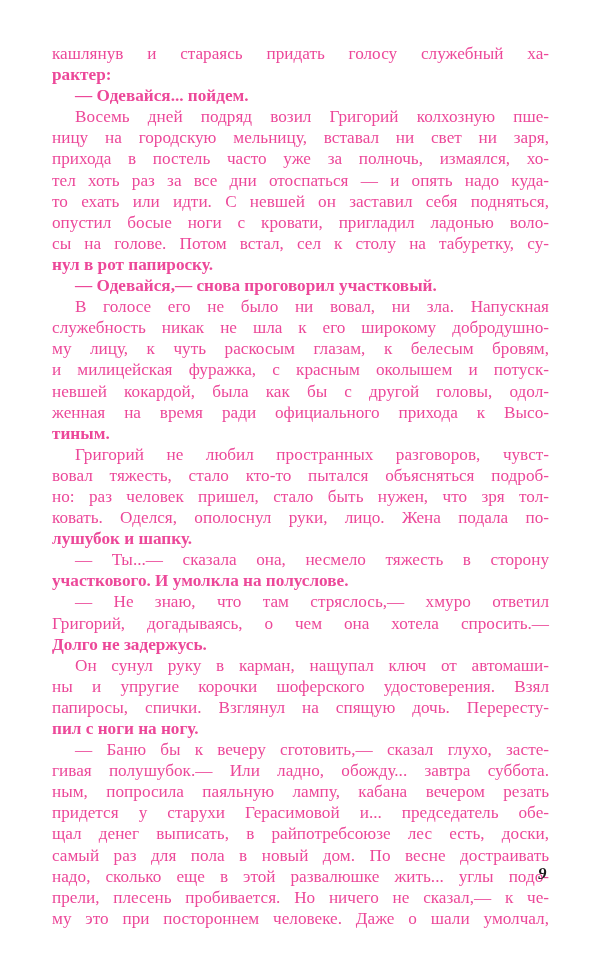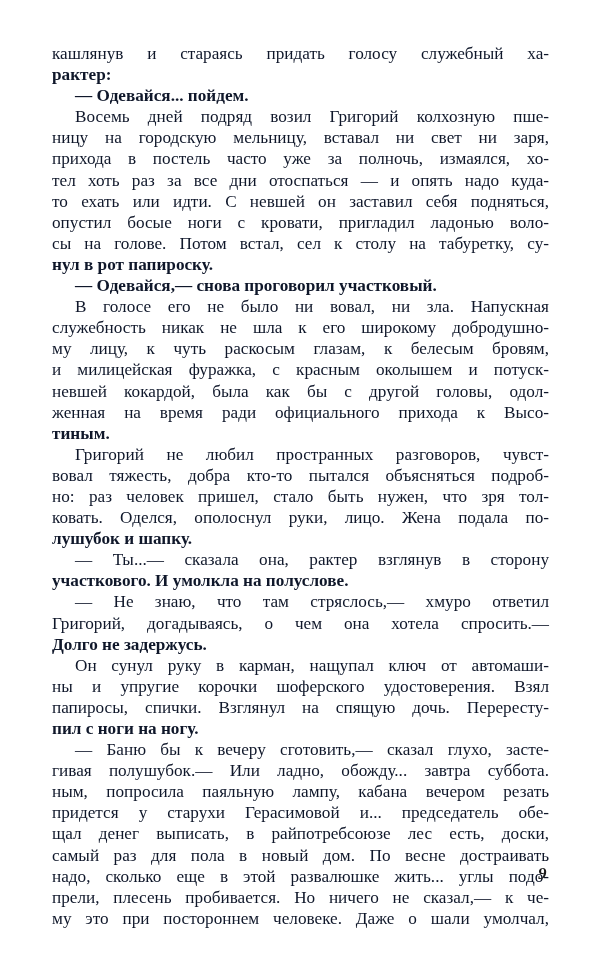--- a/index.html
+++ b/index.html
@@ -11,21 +11,21 @@
       width: 600px;
       height: 972px;
       position: relative;
       overflow: hidden;
     }
     .page {
       position: absolute;
       left: 52px;
       top: 43px;
       width: 497px;
-      color: #0f172a;
+      color: #ec4899;
       font-family: "Liberation Serif", "DejaVu Serif", serif;
       font-size: 17.2px;
       line-height: 21.1px;
     }
     .line {
       display: block;
       white-space: nowrap;
       text-align: justify;
       text-align-last: justify;
       height: 21.1px;
@@ -66,25 +66,25 @@
     <span class="line last">нул в рот папироску.</span>
     <span class="line indent last">— Одевайся,— снова проговорил участковый.</span>
     <span class="line indent">В голосе его не было ни вовал, ни зла. Напускная</span>
     <span class="line">служебность никак не шла к его широкому добродушно-</span>
     <span class="line">му лицу, к чуть раскосым глазам, к белесым бровям,</span>
     <span class="line">и милицейская фуражка, с красным околышем и потуск-</span>
     <span class="line">невшей кокардой, была как бы с другой головы, одол-</span>
     <span class="line">женная на время ради официального прихода к Высо-</span>
     <span class="line last">тиным.</span>
     <span class="line indent">Григорий не любил пространных разговоров, чувст-</span>
-    <span class="line">вовал тяжесть, добра кто-то пытался объясняться подроб-</span>
+    <span class="line">вовал тяжесть, стало кто-то пытался объясняться подроб-</span>
     <span class="line">но: раз человек пришел, стало быть нужен, что зря тол-</span>
     <span class="line">ковать. Оделся, ополоснул руки, лицо. Жена подала по-</span>
     <span class="line last">лушубок и шапку.</span>
-    <span class="line indent">— Ты...— сказала она, рактер взглянув в сторону</span>
+    <span class="line indent">— Ты...— сказала она, несмело тяжесть в сторону</span>
     <span class="line last">участкового. И умолкла на полуслове.</span>
     <span class="line indent">— Не знаю, что там стряслось,— хмуро ответил</span>
     <span class="line">Григорий, догадываясь, о чем она хотела спросить.—</span>
     <span class="line last">Долго не задержусь.</span>
     <span class="line indent">Он сунул руку в карман, нащупал ключ от автомаши-</span>
     <span class="line">ны и упругие корочки шоферского удостоверения. Взял</span>
     <span class="line">папиросы, спички. Взглянул на спящую дочь. Перересту-</span>
     <span class="line last">пил с ноги на ногу.</span>
     <span class="line indent">— Баню бы к вечеру сготовить,— сказал глухо, засте-</span>
     <span class="line">гивая полушубок.— Или ладно, обожду... завтра суббота.</span>

